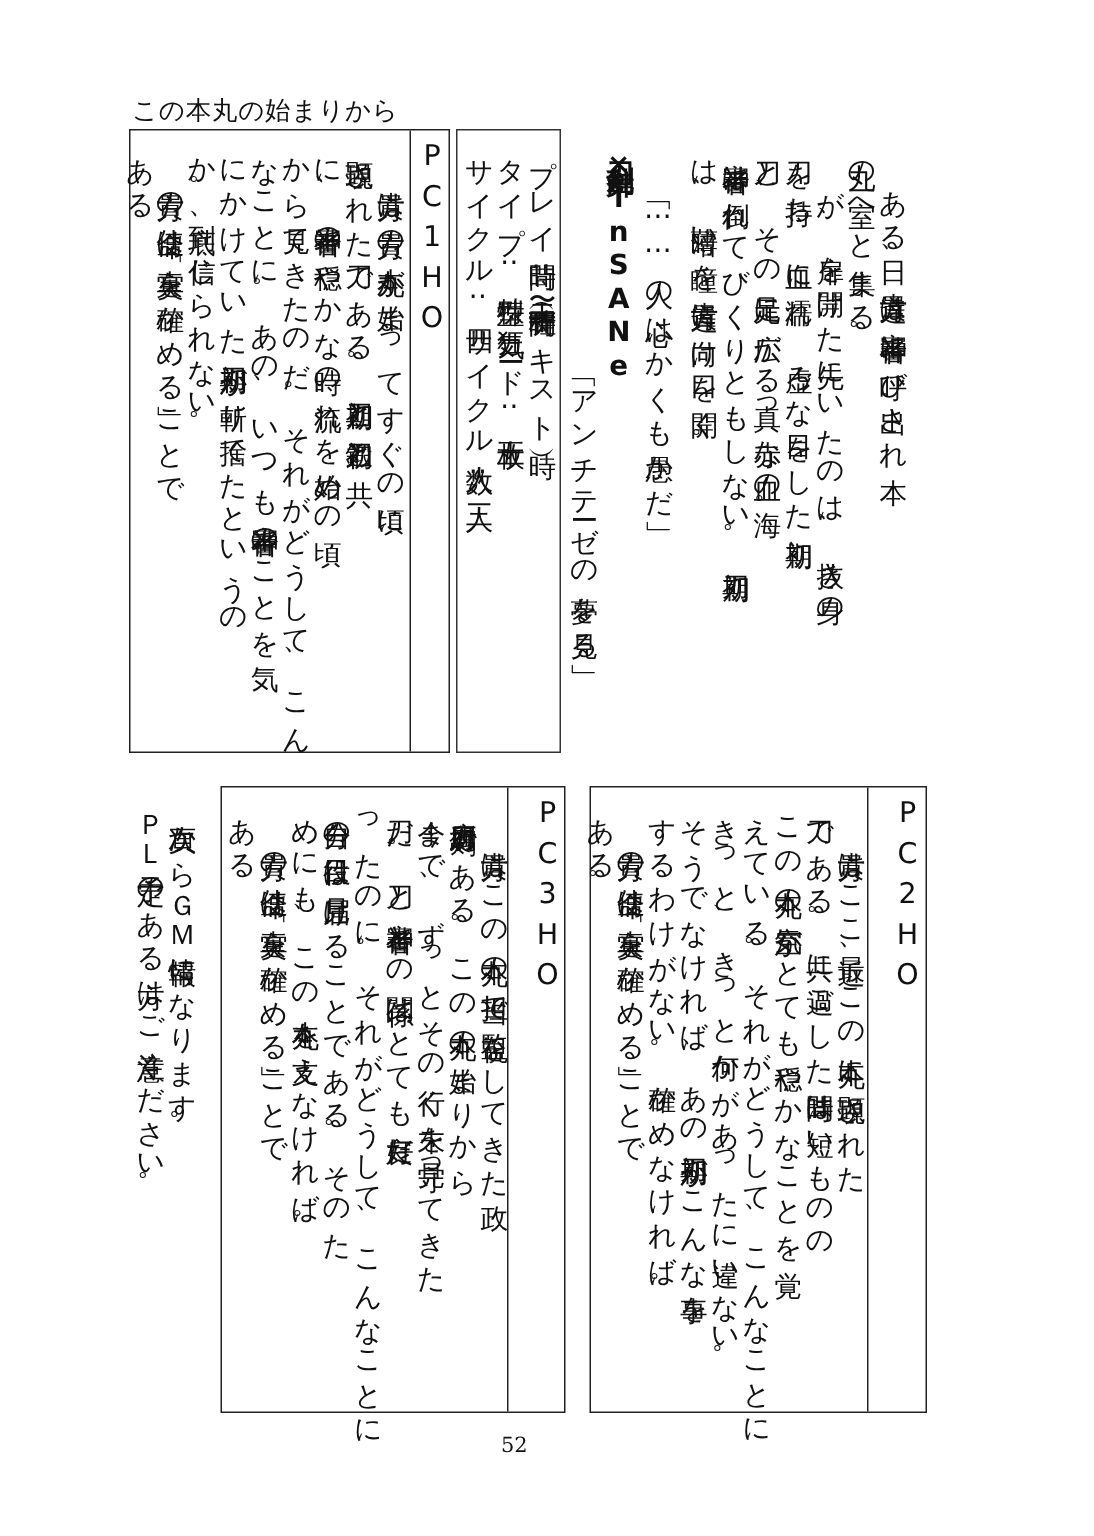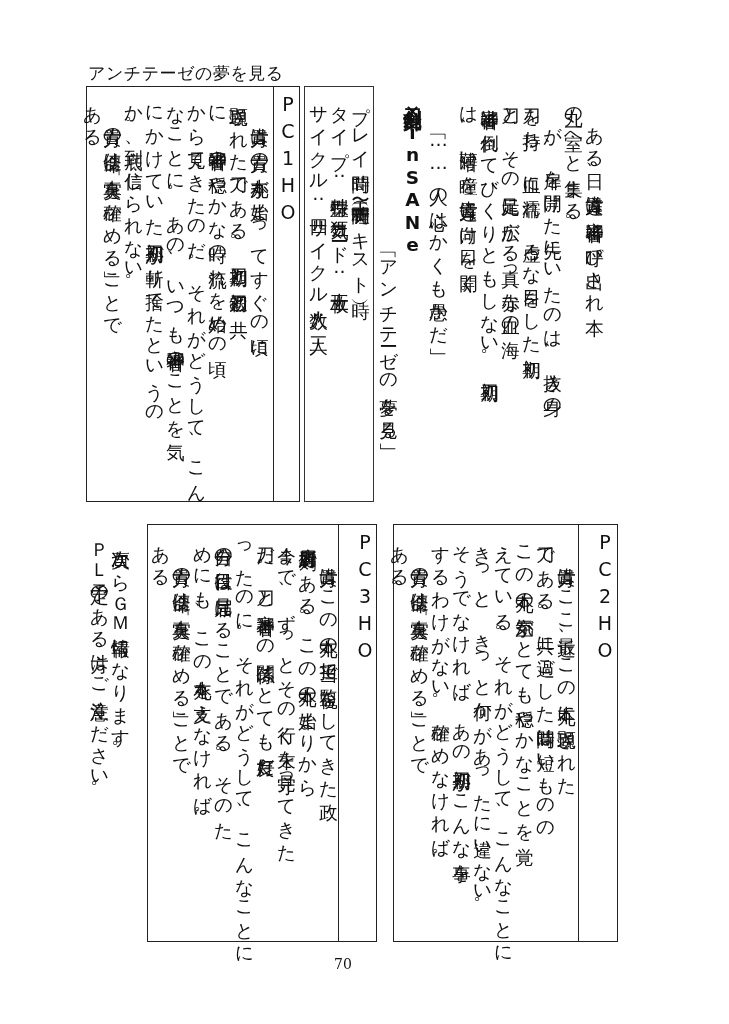--- a/index.html
+++ b/index.html
@@ -14,21 +14,21 @@
               letter-spacing:5px; padding-top:6px; text-align:start; box-sizing:border-box; }
   .sheet-label { position:absolute; writing-mode:vertical-rl; text-orientation:upright;
                  font-size:18.5px; line-height:21px; letter-spacing:1.4px; white-space:pre; }
   .bold { font-weight:bold; }
   .inner-box { position:absolute; border:1.2px solid #333; box-sizing:border-box; }
   .page-number { position:absolute; left:334px; top:956px; font-family:"DejaVu Serif","Liberation Serif",serif; font-size:14px; }
 </style>
 </head>
 <body>
 
-<div class="page-title">アンチテーゼの夢を見る</div>
+<div class="page-title">この本丸の始まりから</div>
 
 <div class="box" style="left:86px; top:86px; width:214px; height:416px;">
   <div class="col" style="left:162px; top:6px;">　貴方は貴方の本丸が始まってすぐの頃に</div>
   <div class="col" style="left:141px; top:6px;">顕現された刀である。初期刀と初鍛刀と共</div>
   <div class="col" style="left:120px; top:6px;">に、審神者の穏やかな時の流れを始めの頃</div>
   <div class="col" style="left:99px; top:6px;">から見てきたのだ。それがどうして、こん</div>
   <div class="col" style="left:78px; top:6px;">なことに。あの、いつも審神者のことを気</div>
   <div class="col" style="left:57px; top:6px;">にかけていた初期刀が斬り捨てたというの</div>
   <div class="col" style="left:36px; top:6px;">か。到底、信じられない。</div>
   <div class="col" style="left:15px; top:6px;">　貴方の使命は「真実を確かめる」ことで</div>
@@ -78,13 +78,13 @@
   <div class="col" style="left:120px; top:8px;">この本丸の空気がとても穏やかなことを覚</div>
   <div class="col" style="left:99px; top:8px;">えている。それがどうして、こんなことに</div>
   <div class="col" style="left:78px; top:8px;">きっと、きっと何かがあったに違いない。</div>
   <div class="col" style="left:57px; top:8px;">そうでなければ、あの初期刀がこんな事を</div>
   <div class="col" style="left:36px; top:8px;">するわけがない。確かめなければ。</div>
   <div class="col" style="left:15px; top:8px;">　貴方の使命は「真実を確かめる」ことで</div>
   <div class="col" style="left:-5px; top:8px;">ある。</div>
   <div class="pc-label" style="left:184px; width:38px; padding-left:6px;">PC2HO</div>
 </div>
 
-<div class="page-number">70</div>
+<div class="page-number">52</div>
 
 </body></html>

